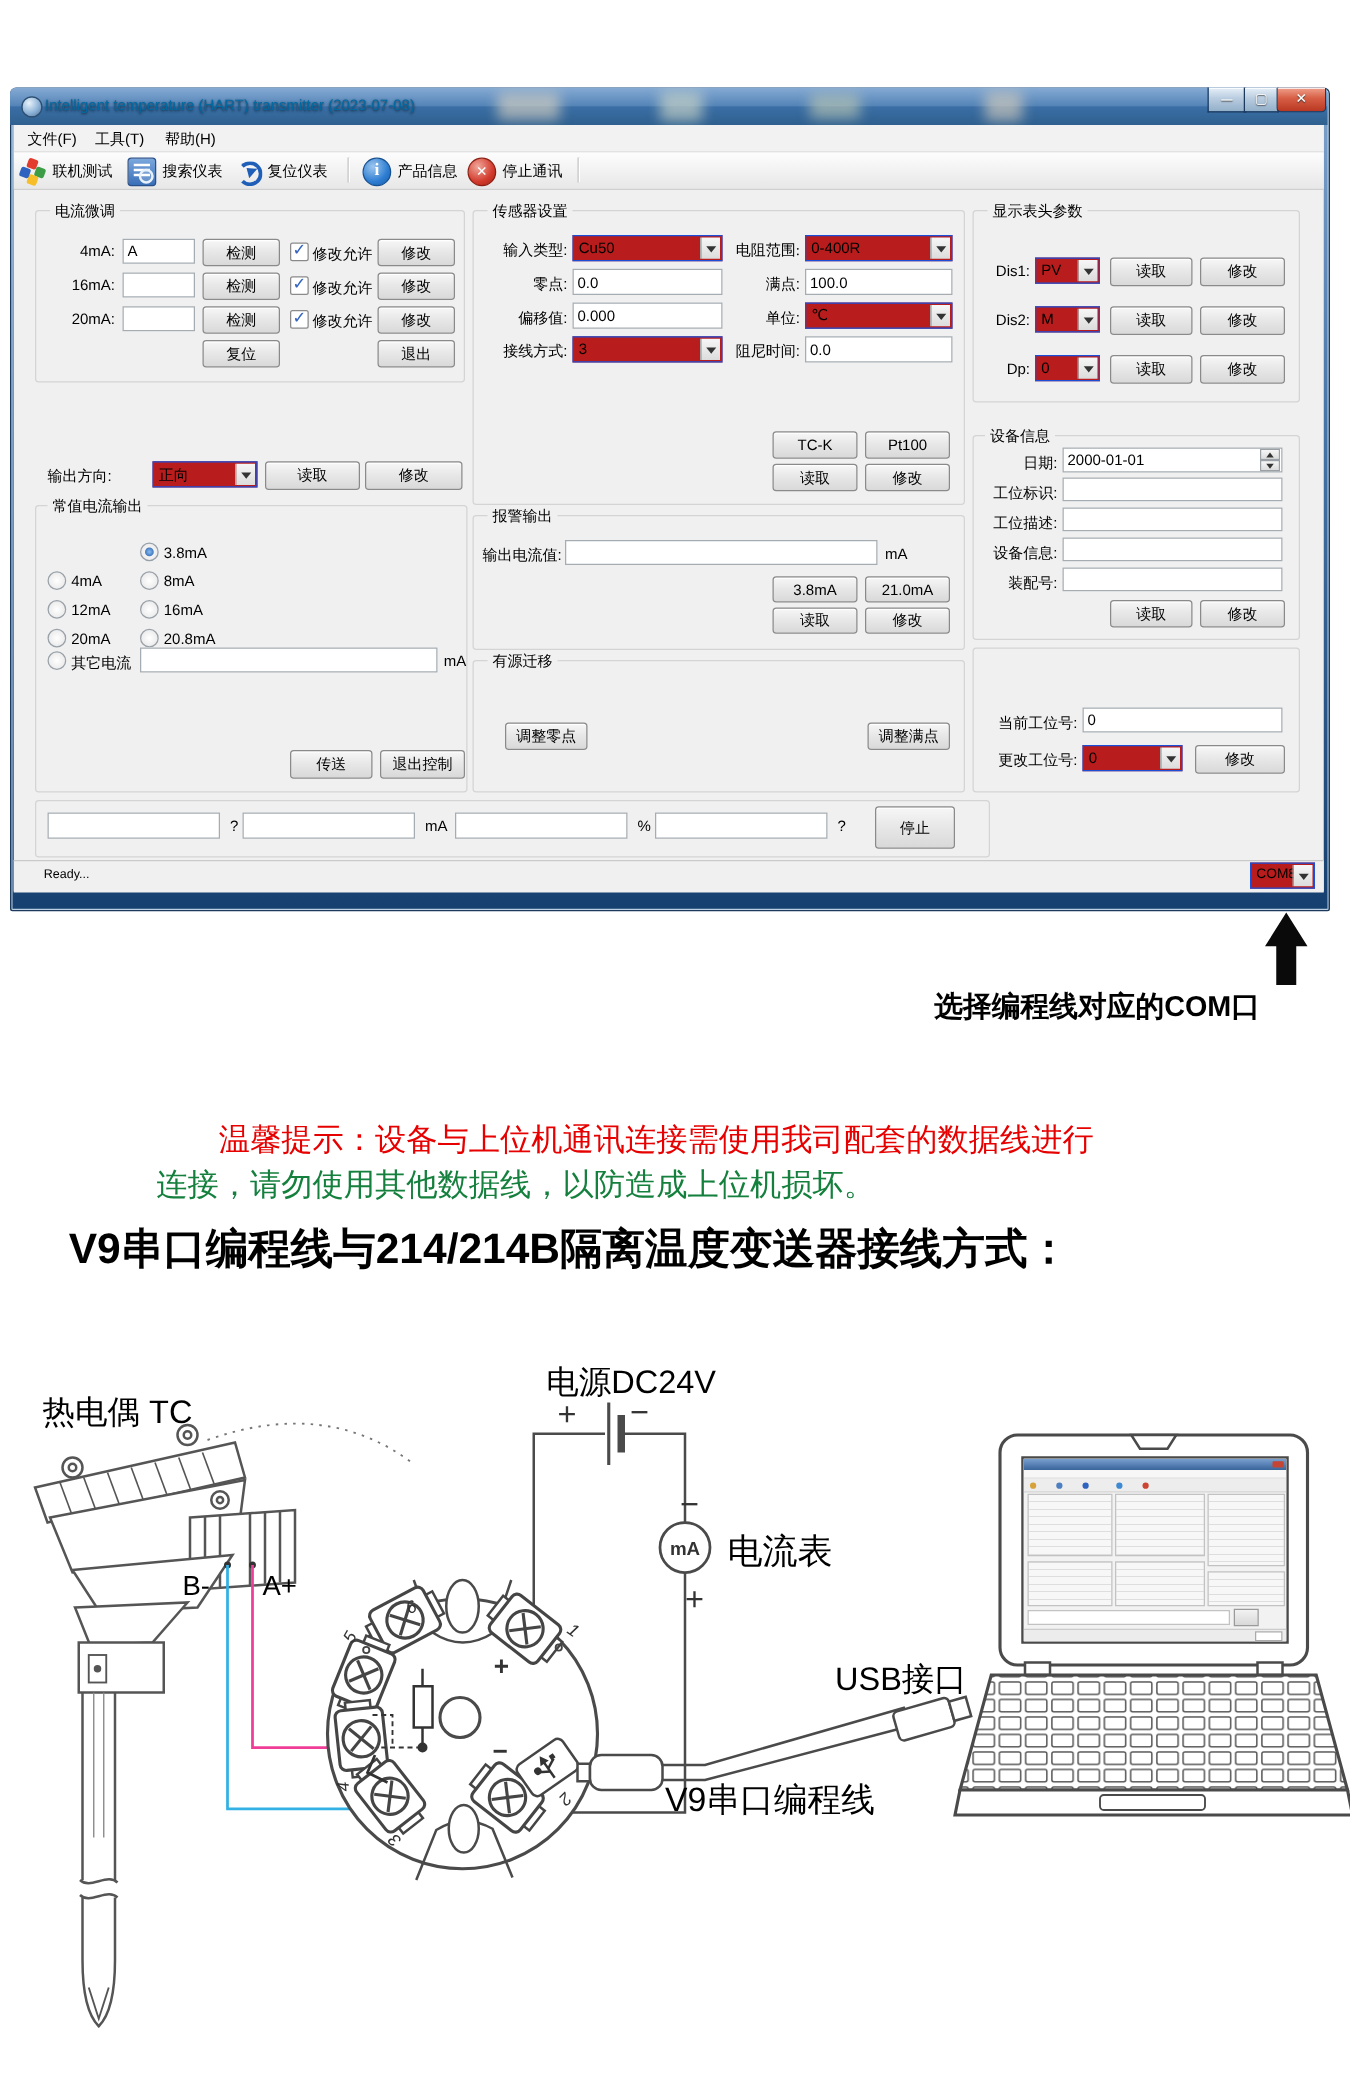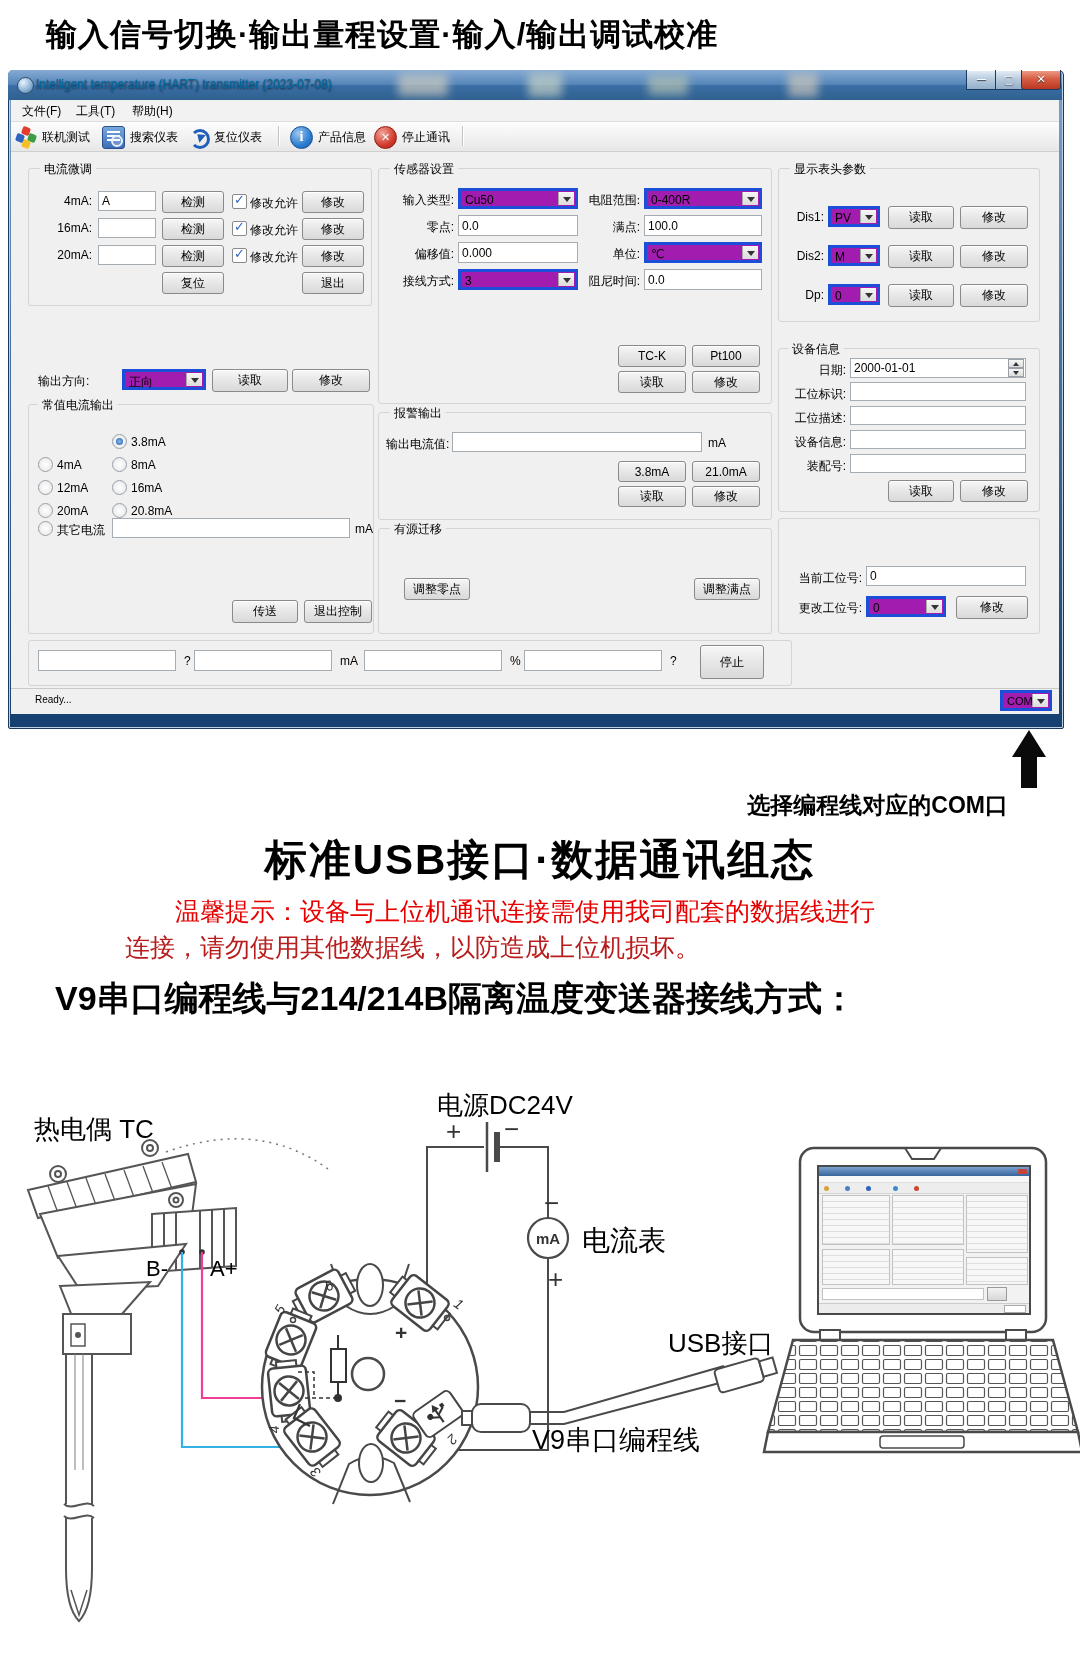--- a/index.html
+++ b/index.html
@@ -4,21 +4,21 @@
 <style>
   html,body{margin:0;padding:0;background:#fff;}
   #root{position:relative;width:1080px;height:1662px;background:#fff;overflow:hidden;
         font-family:"Liberation Sans","DejaVu Sans",sans-serif;color:#000;}
   .abs{position:absolute;}
   
   .h-top{position:absolute;left:46px;top:14px;font-size:31px;font-weight:bold;letter-spacing:1px;}
   .h-note{position:absolute;right:72px;top:790px;font-size:23px;font-weight:bold;}
   .h-big{position:absolute;left:0;top:832px;width:1080px;text-align:center;font-size:42px;font-weight:bold;letter-spacing:2px;}
   .h-red1{position:absolute;left:175px;top:895px;font-size:25px;color:#e60000;font-weight:500;}
-  .h-red2{position:absolute;left:125px;top:931px;font-size:25px;color:#b91c1c;font-weight:500;}
+  .h-red2{position:absolute;left:125px;top:931px;font-size:25px;color:#15803d;font-weight:500;}
   .h-v9{position:absolute;left:55px;top:976px;font-size:34px;font-weight:bold;}
   .h-sub{position:absolute;left:55px;top:1037px;font-size:26px;font-weight:bold;}
   .d-lbl{position:absolute;font-size:26px;font-weight:500;white-space:nowrap;}
   
   .win{position:absolute;left:8px;top:70px;width:1054px;height:657px;
        background:linear-gradient(#7ea3cc,#4875a8 40%,#16406f);border:1px solid #1c3a5e;border-radius:5px 5px 2px 2px;
        box-shadow:0 0 0 1px #bcd0e4 inset;}
   .tbar{position:absolute;left:8px;top:70px;width:1054px;height:30px;overflow:hidden;border-radius:5px 5px 0 0;
         background:linear-gradient(#86abd4,#5585b8 48%,#3a6ea5 52%,#2f608f);}
   .blob{position:absolute;filter:blur(5px);opacity:.65;border-radius:3px;}
@@ -41,21 +41,21 @@
   
   .grp{position:absolute;border:1px solid #d4d4d4;border-radius:3px;}
   .gt{position:absolute;font-size:12px;background:#f0f0f0;padding:0 4px;white-space:nowrap;}
   .lbl{position:absolute;font-size:12px;white-space:nowrap;}
   .lbl.r{text-align:right;}
   .btn{position:absolute;display:flex;align-items:center;justify-content:center;font-size:12px;
        background:linear-gradient(#f7f7f7,#e8e8e8 45%,#d9d9d9);border:1px solid #8a8a8a;border-radius:3px;
        box-shadow:inset 0 1px 0 #fff;cursor:default;}
   .txt{position:absolute;background:#fff;border:1px solid #a5acb2;font-size:12px;padding:0 3px;box-sizing:border-box;
        font-family:"Liberation Sans","DejaVu Sans",sans-serif;}
-  .dd{position:absolute;background:#a21caf;border:3px solid #1d4ed8;box-sizing:border-box;font-size:12px;}
+  .dd{position:absolute;background:#b91c1c;border:1px solid #1d4ed8;box-sizing:border-box;font-size:12px;}
   .ddv{position:absolute;left:4px;top:2px;white-space:nowrap;}
   .dar{position:absolute;right:1px;top:1px;bottom:1px;width:15px;display:flex;align-items:center;justify-content:center;
        background:linear-gradient(#f6f6f6,#dcdcdc);border-left:1px solid #aaa;}
   .dar::after{content:"";border:4px solid transparent;border-top:5px solid #333;margin-top:5px;}
   .chk{position:absolute;width:13px;height:13px;background:#fff;border:1px solid #8a8a8a;border-radius:2px;}
   .chk::after{content:"✓";position:absolute;left:1px;top:-3px;color:#3465c0;font-size:13px;font-weight:bold;}
   .radio{position:absolute;width:13px;height:13px;border-radius:50%;border:1px solid #98a0a8;background:radial-gradient(#fff,#e4e4e4);}
   .radio.on::after{content:"";position:absolute;inset:3px;border-radius:50%;background:radial-gradient(#86bdf0,#2458a8);}
   .spin{position:absolute;width:16px;display:flex;flex-direction:column;}
   .spin span{flex:1;background:linear-gradient(#f6f6f6,#dcdcdc);border:1px solid #9aa0a6;display:flex;align-items:center;justify-content:center;}
@@ -91,21 +91,20 @@
   .m-strip{position:absolute;left:3px;top:121px;width:160px;height:10px;background:#fff;border:1px solid #c2c2c2;}
   .m-stop{position:absolute;left:168px;top:120px;width:18px;height:12px;background:linear-gradient(#f2f2f2,#d8d8d8);border:1px solid #9a9a9a;}
   .m-status{position:absolute;left:0;top:136px;width:210px;height:10px;background:#ececec;border-top:1px solid #ccc;}
   .m-com{position:absolute;right:3px;top:138px;width:20px;height:6px;background:#fff;border:1px solid #aaa;}
 </style>
 </head>
 <body>
 
 <div id="root">
 
-  <div class="h-top">输入信号切换·输出量程设置·输入/输出调试校准</div>
 
   <div class="win"></div>
   <div class="tbar">
     <i class="blob" style="left:390px;top:4px;width:50px;height:22px;background:#d9d2c2;"></i>
     <i class="blob" style="left:520px;top:3px;width:34px;height:24px;background:#cfd8c8;"></i>
     <i class="blob" style="left:640px;top:5px;width:40px;height:20px;background:#bcc7b3;"></i>
     <i class="blob" style="left:780px;top:3px;width:30px;height:24px;background:#d6cdbd;"></i>
   </div>
   <span class="wicon"></span>
   <span class="wtitle">Intelligent temperature (HART) transmitter (2023-07-08)</span>
@@ -329,21 +328,20 @@
   <span class="btn" style="left:700px;top:645px;width:62px;height:32px;">停止</span>
 
   <div class="statusbar"></div>
   <span class="ready">Ready...</span>
   <div class="dd" style="left:1000px;top:690px;width:52px;height:21px;">
     <span class="ddv" style="font-size:11px;">COM8</span>
     <span class="dar"></span>
   </div>
 
   <div class="h-note">选择编程线对应的COM口</div>
-  <div class="h-big">标准USB接口·数据通讯组态</div>
   <div class="h-red1">温馨提示：设备与上位机通讯连接需使用我司配套的数据线进行</div>
   <div class="h-red2">连接，请勿使用其他数据线，以防造成上位机损坏。</div>
   <div class="h-v9">V9串口编程线与214/214B隔离温度变送器接线方式：</div>
 
   <svg class="abs" style="left:0;top:0;" width="1080" height="1662" viewBox="0 0 1080 1662">
     <defs>
       <pattern id="keys" width="21" height="14" patternUnits="userSpaceOnUse">
         <rect x="1.5" y="1.5" width="17" height="10" rx="1.5" fill="#fff" stroke="#555" stroke-width="1.2"></rect>
       </pattern>
       <g id="tm">

